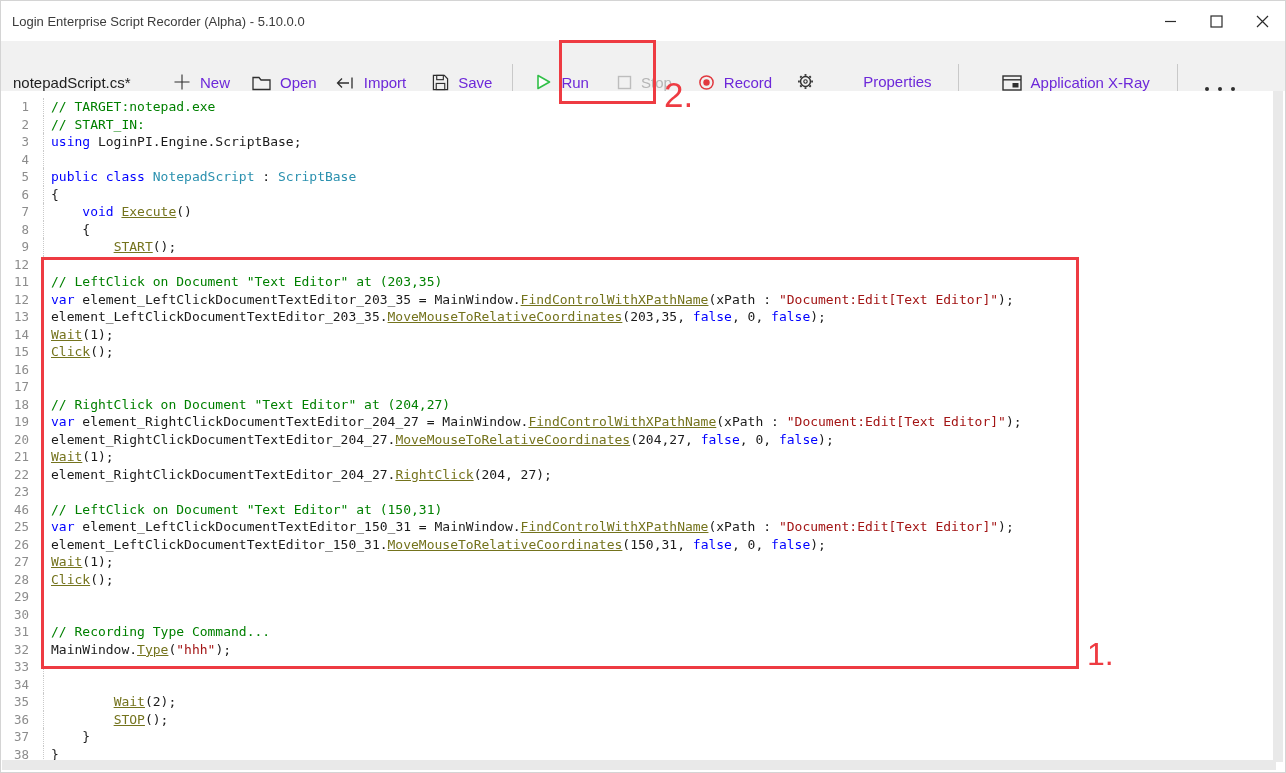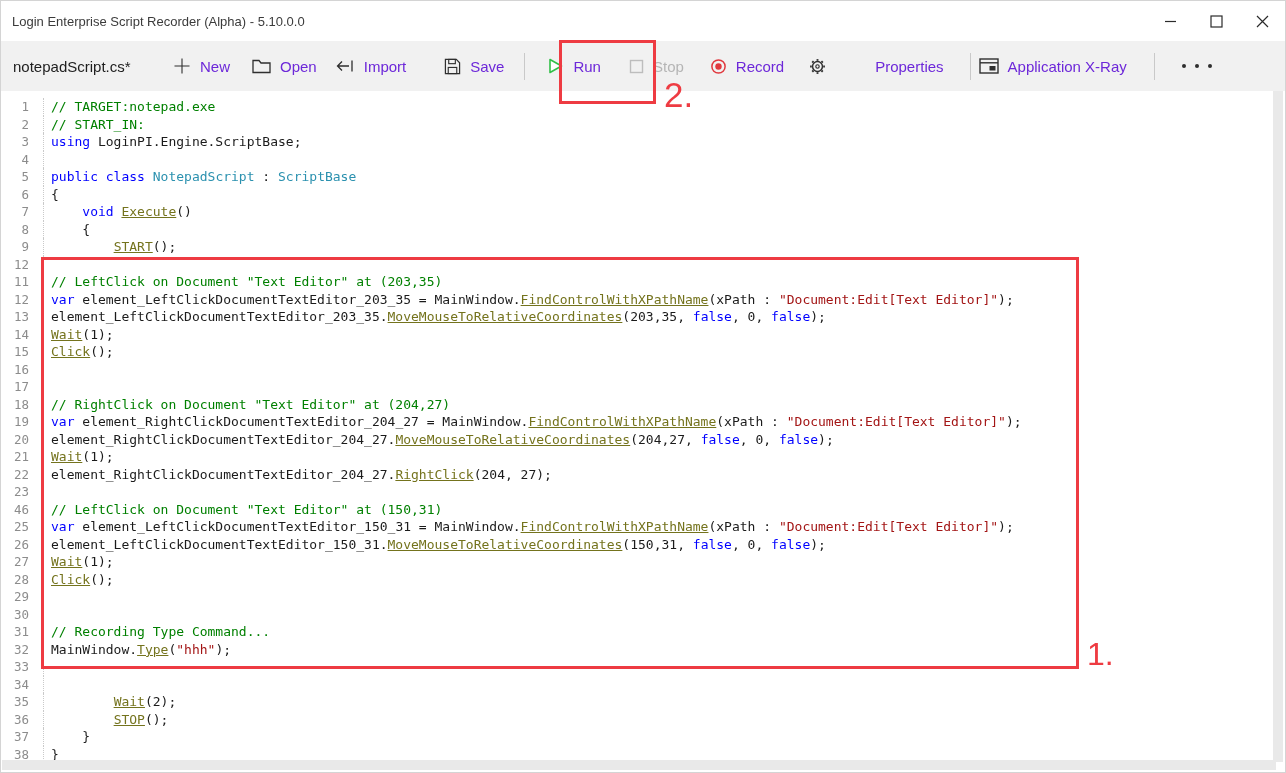--- a/index.html
+++ b/index.html
@@ -11,34 +11,34 @@
   
   .titlebar {
     height: 40px; display: flex; align-items: center;
     background: #ffffff; padding-left: 11px;
   }
   .title-text { font-size: 13px; color: #3b3b3b; }
   .win-controls { margin-left: auto; display: flex; height: 100%; }
   .win-btn { width: 46px; height: 100%; display: flex; align-items: center; justify-content: center; background: transparent; border: none; }
   
   .toolbar {
-    height: 50px; background: #f1f1f1; display: flex; align-items: center;
+    height: 50px; background: #f1f1f1; display: flex; align-items: flex-end;
     padding-left: 12px;
   }
   .file-name { font-size: 15px; color: #1d1d1d; width: 126px; }
   .tb-btn {
     display: inline-flex; align-items: center; gap: 9px; border: none; background: transparent;
     font-family: "Liberation Sans", sans-serif; font-size: 15px; color: #6d28d9; cursor: pointer; white-space: nowrap;
   }
   .tb-btn.disabled { color: #b5b5b5; cursor: default; }
   .tb-divider { width: 1px; height: 27px; background: #c9c9c9; }
   .ml-new { margin-left: 34px; } .ml-open { margin-left: 22px; } .ml-import { margin-left: 18px; }
-  .ml-save { margin-left: 38px; } .ml-d1 { margin-left: 20px; } .ml-run { margin-left: 22px; }
+  .ml-save { margin-left: 26px; } .ml-d1 { margin-left: 20px; } .ml-run { margin-left: 22px; }
   .ml-stop { margin-left: 28px; } .ml-record { margin-left: 26px; } .ml-props { margin-left: 24px; gap: 48px; }
-  .ml-d2 { margin-left: 26px; } .ml-xray { margin-left: 8px; } .ml-d3 { margin-left: 27px; }
+  .ml-d2 { margin-left: 26px; } .ml-xray { margin-left: 43px; } .ml-d3 { margin-left: 27px; }
   .ml-more { margin-left: 27px; }
   .ellipsis { display: inline-flex; gap: 9px; align-items: center; }
   .ellipsis i { width: 4px; height: 4px; border-radius: 50%; background: #2f2f2f; display: block; }
   
   .editor {
     position: relative; height: 681px; background: #ffffff; overflow: hidden;
     font-family: "DejaVu Sans Mono", monospace; font-size: 13px;
   }
   .code-host { padding-top: 7px; }
   .code-line { display: flex; height: 17.5px; line-height: 17.5px; white-space: pre; }

